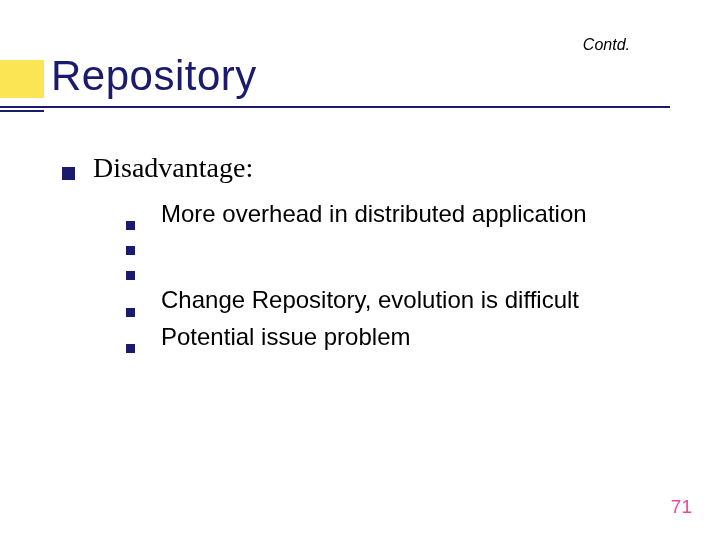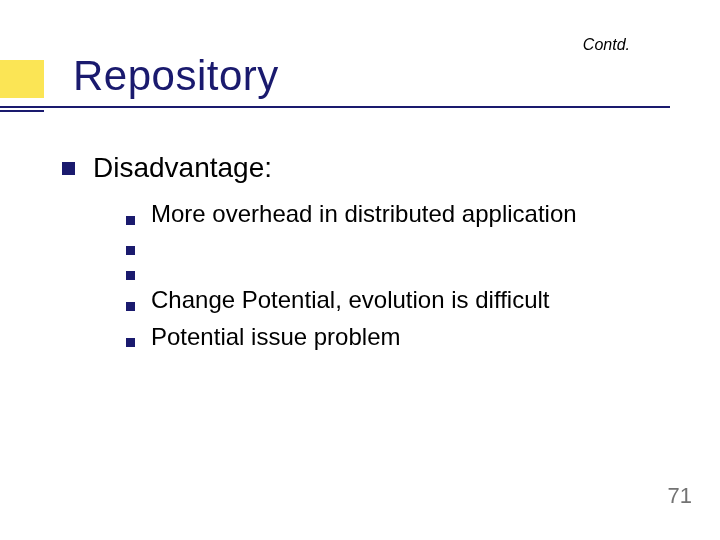--- a/index.html
+++ b/index.html
@@ -27,21 +27,21 @@
     position: absolute;
     left: 0;
     top: 8px;
     width: 44px;
     height: 38px;
     background: #fbe555;
     z-index: 1;
   }
   .title {
     position: absolute;
-    left: 73px;
+    left: 51px;
     top: 0;
     font-size: 42px;
     font-weight: 400;
     color: #1a1a6e;
     z-index: 2;
     letter-spacing: 0.5px;
   }
   .rule-long {
     position: absolute;
     left: 0;
@@ -61,63 +61,65 @@
     z-index: 0;
   }
   .content {
     position: absolute;
     top: 152px;
     left: 62px;
     right: 40px;
   }
   .lvl1 {
     display: flex;
-    align-items: flex-start;
+    align-items: center;
     margin-bottom: 14px;
+    font-family: Liberation Serif, serif;
   }
   .lvl1 .bullet {
     width: 13px;
     height: 13px;
     background: #1a1a6e;
     margin-top: 10px;
     margin-right: 18px;
     flex-shrink: 0;
   }
   .lvl1 .text {
     font-size: 28px;
     color: #000;
   }
   .lvl2-list {
     margin-left: 64px;
     margin-top: 4px;
   }
   .lvl2 {
     display: flex;
-    align-items: center;
+    align-items: flex-end;
     margin-bottom: 4px;
+    gap: 10px;
   }
   .lvl2 .bullet {
     width: 9px;
     height: 9px;
     background: #1a1a6e;
     margin-top: 12px;
     margin-right: 16px;
     flex-shrink: 0;
   }
   .lvl2 .text {
     font-size: 24px;
     color: #000;
     line-height: 1.35;
   }
   .pagenum {
     position: absolute;
-    bottom: 31px;
+    bottom: 22px;
     right: 28px;
-    font-size: 22px;
-    color: #737373;
+    font-size: 19px;
+    color: #ec4899;
   }
 </style>
 </head>
 <body>
 
 <div class="contd">Contd.</div>
 
 <div class="title-wrap">
   <div class="yellow-box"></div>
   <div class="title">Repository</div>
@@ -136,21 +138,21 @@
       <div class="text">More overhead in distributed application</div>
     </div>
     <div class="lvl2">
       <div class="bullet"></div>
     </div>
     <div class="lvl2">
       <div class="bullet"></div>
     </div>
     <div class="lvl2">
       <div class="bullet"></div>
-      <div class="text">Change Potential, evolution is difficult</div>
+      <div class="text">Change Repository, evolution is difficult</div>
     </div>
     <div class="lvl2">
       <div class="bullet"></div>
       <div class="text">Potential issue problem</div>
     </div>
   </div>
 </div>
 
 <div class="pagenum">71</div>
 

